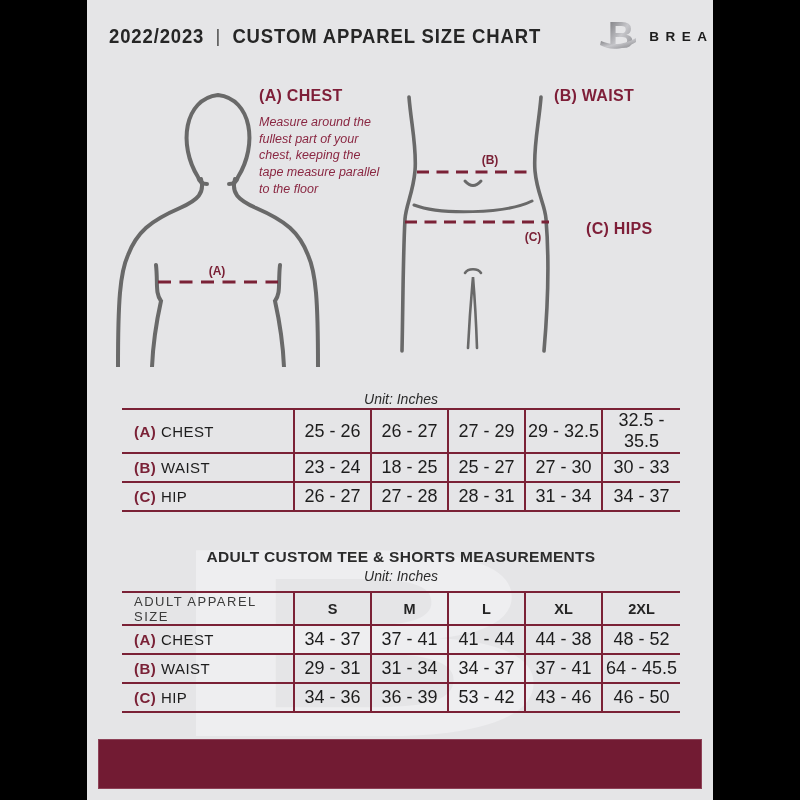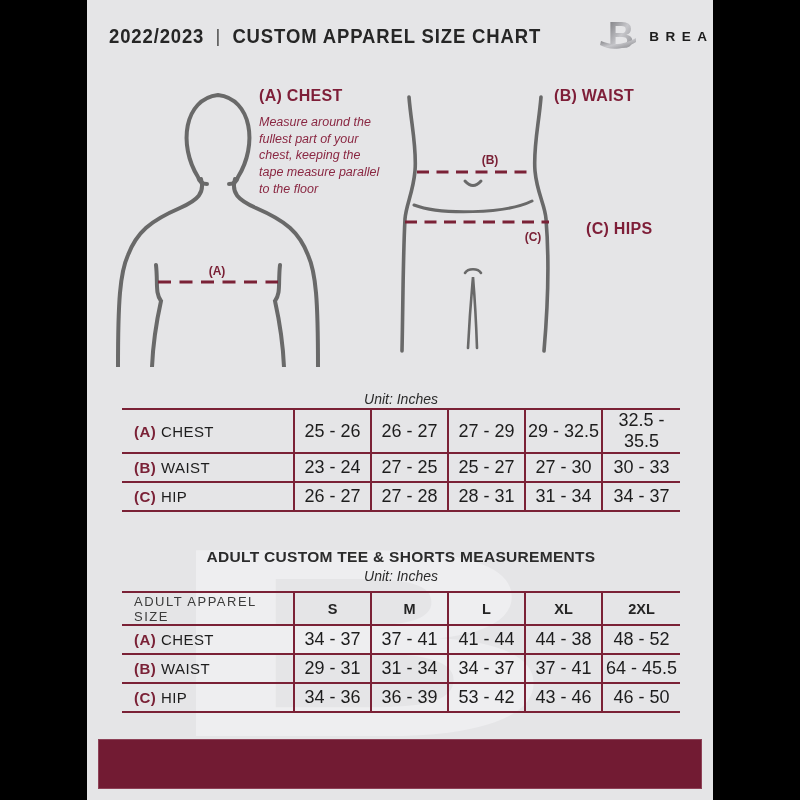--- a/index.html
+++ b/index.html
@@ -140,21 +140,21 @@
       <td class="row-label"><span class="pfx">(A)</span><span>CHEST</span></td>
       <td class="val">25 - 26</td>
       <td class="val">26 - 27</td>
       <td class="val">27 - 29</td>
       <td class="val">29 - 32.5</td>
       <td class="val">32.5 - 35.5</td>
     </tr>
     <tr class="data-row">
       <td class="row-label"><span class="pfx">(B)</span><span>WAIST</span></td>
       <td class="val">23 - 24</td>
-      <td class="val">27 - 25</td>
+      <td class="val">18 - 25</td>
       <td class="val">25 - 27</td>
       <td class="val">27 - 30</td>
       <td class="val">30 - 33</td>
     </tr>
     <tr class="data-row">
       <td class="row-label"><span class="pfx">(C)</span><span>HIP</span></td>
       <td class="val">26 - 27</td>
       <td class="val">27 - 28</td>
       <td class="val">28 - 31</td>
       <td class="val">31 - 34</td>

